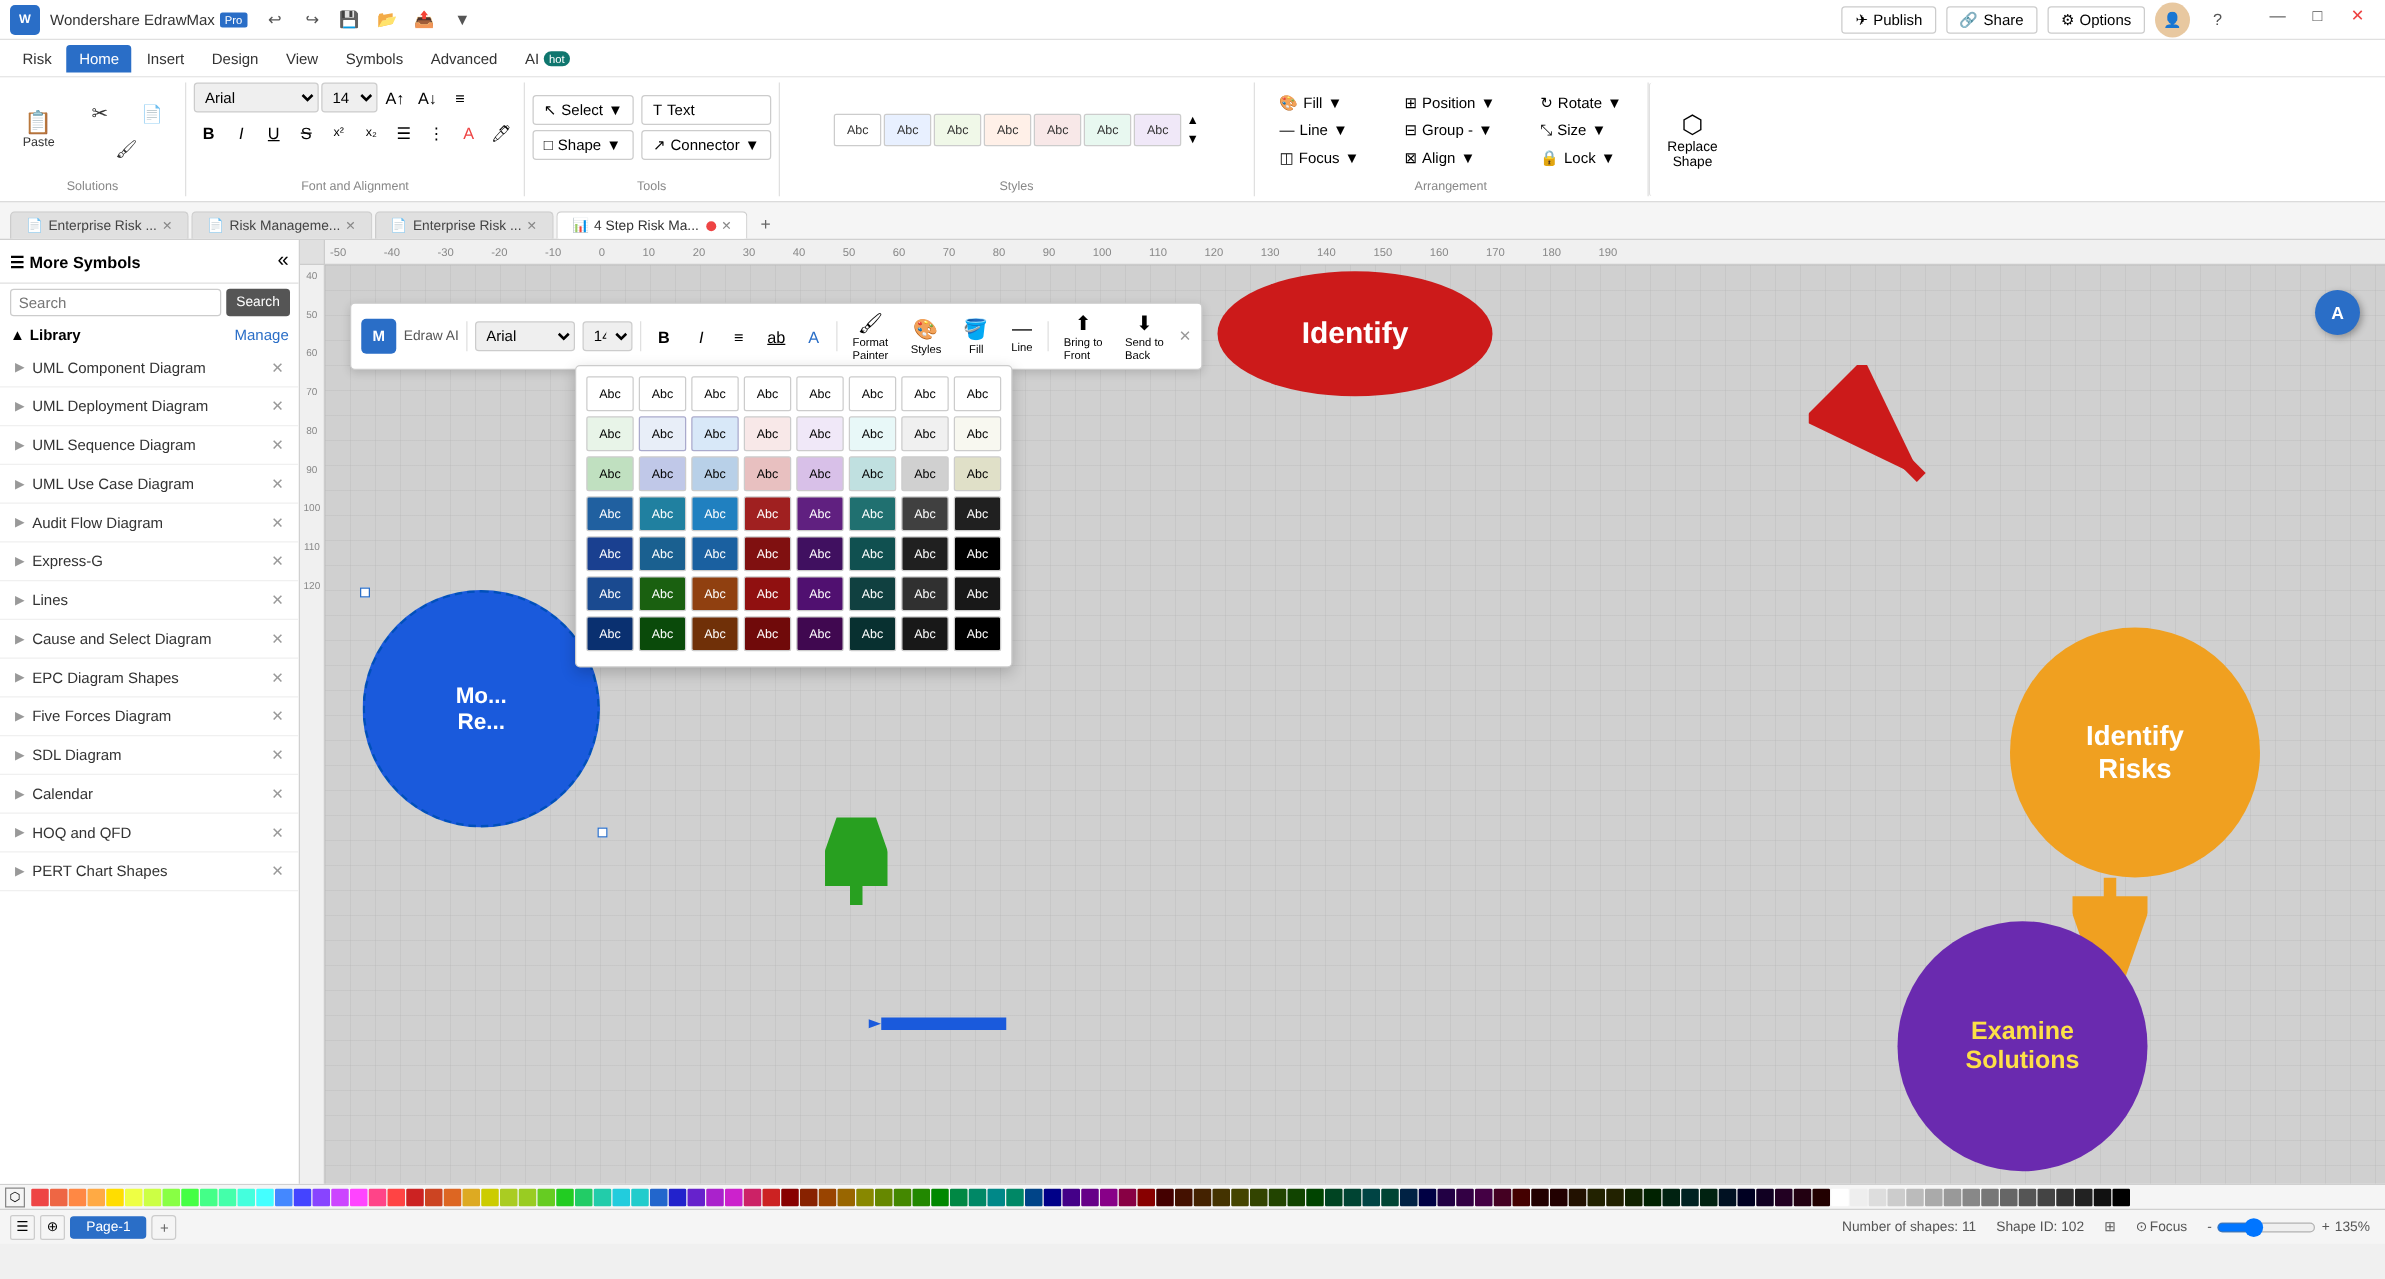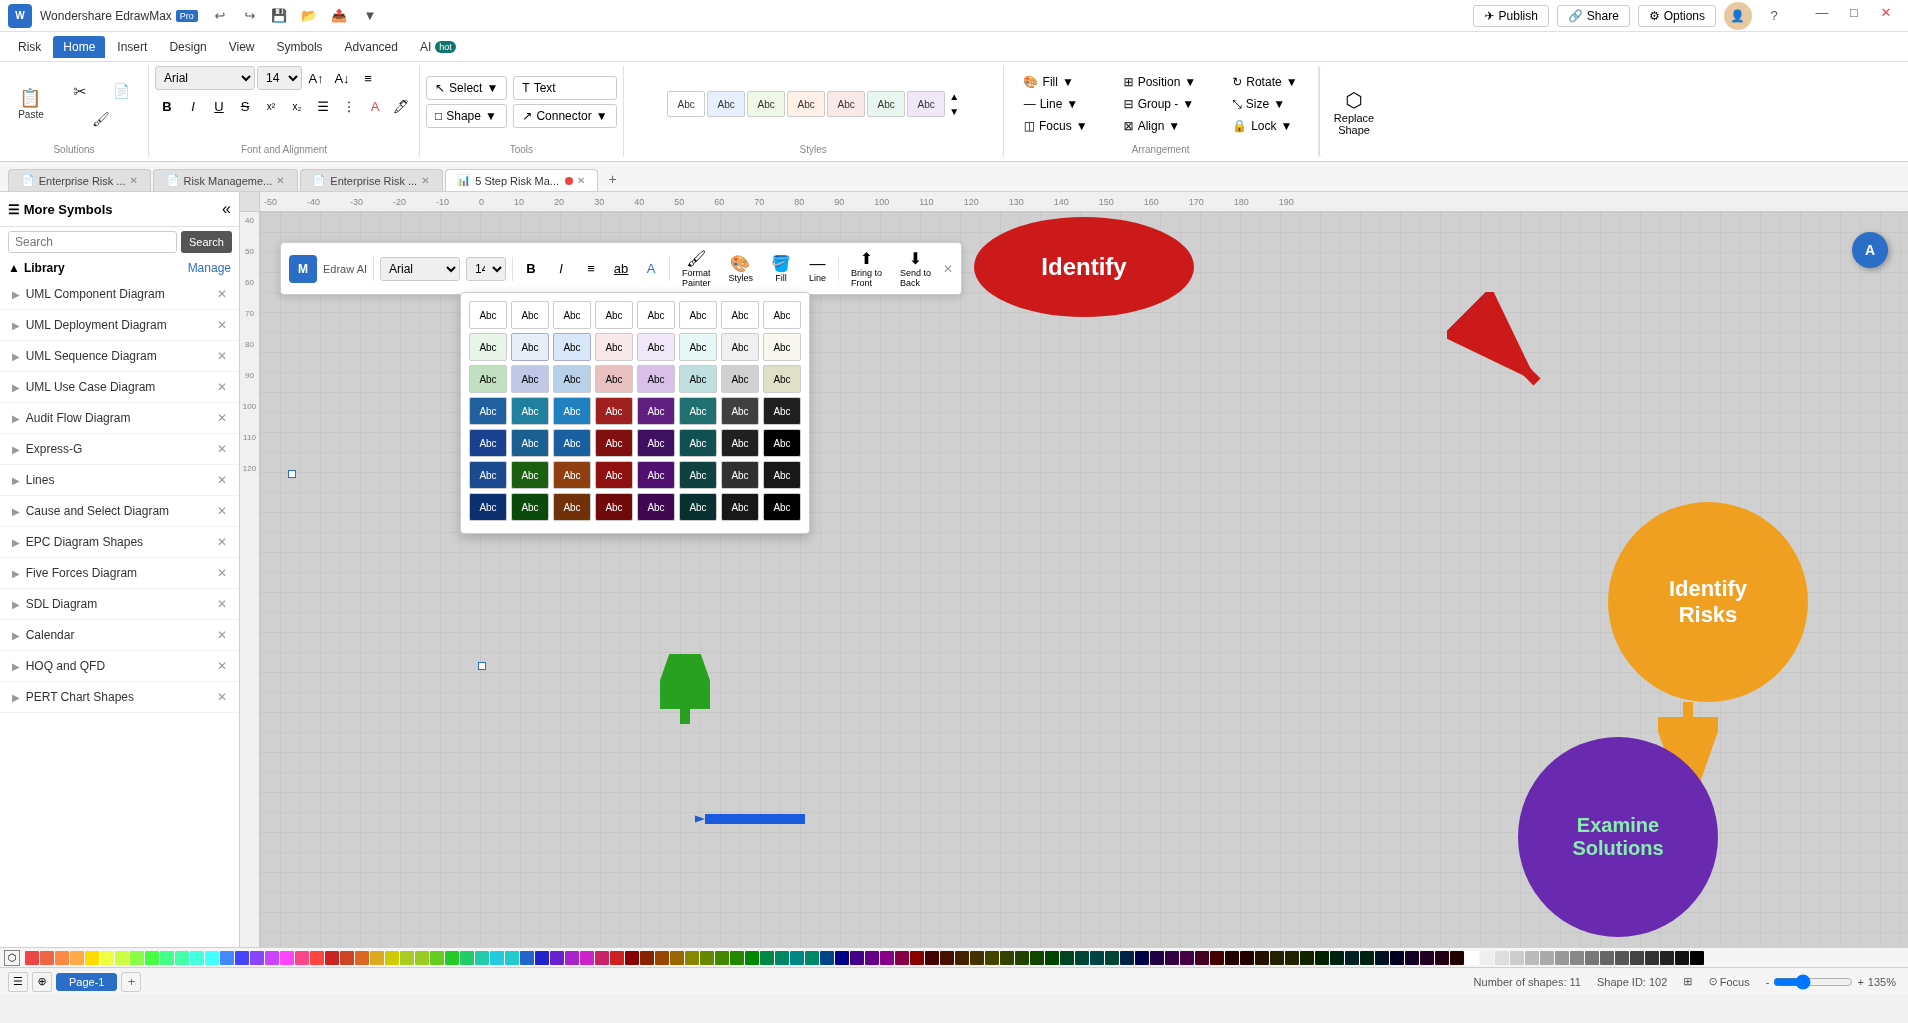--- a/index.html
+++ b/index.html
@@ -519,21 +519,21 @@
     <span>Risk Manageme...</span>
     <span class="tab-close">✕</span>
   </div>
   <div class="tab">
     <span>📄</span>
     <span>Enterprise Risk ...</span>
     <span class="tab-close">✕</span>
   </div>
   <div class="tab active">
     <span>📊</span>
-    <span>5 Step Risk Ma...</span>
+    <span>4 Step Risk Ma...</span>
     <span style="width:8px;height:8px;background:#e44;border-radius:50%;display:inline-block;margin-left:2px;"></span>
     <span class="tab-close">✕</span>
   </div>
   <div class="tab-add">+</div>
 </div>
 
 <div class="main-layout" style="height:calc(1023px - 32px - 30px - 100px - 30px - 28px - 28px - 20px);">
 
   <div class="sidebar">
     <div class="sidebar-header">
@@ -713,20 +713,23 @@
 
         <svg style="position:absolute;top:80px;left:72%;width:120px;height:120px;">
           <defs>
               <marker id="arrowhead-red" markerWidth="10" markerHeight="7" refX="10" refY="3.5" orient="auto">
                 <polygon points="0 0, 10 3.5, 0 7" fill="#cc1a1a"></polygon>
               </marker>
             </defs>
           <line x1="20" y1="20" x2="90" y2="90" stroke="#cc1a1a" stroke-width="10" marker-end="url(#arrowhead-red)"></line>
         </svg>
 
+        <div style="position:absolute;top:260px;left:30px;background:#1a5adc;border-radius:50%;width:190px;height:190px;display:flex;align-items:center;justify-content:center;color:white;font-size:18px;font-weight:700;text-align:center;border:2px dashed #0050bb;">
+          <div>Mo...<br>Re...</div>
+        </div>
 
         <div style="position:absolute;top:258px;left:28px;width:8px;height:8px;background:white;border:1px solid #2a6ec7;"></div>
         <div style="position:absolute;top:450px;left:218px;width:8px;height:8px;background:white;border:1px solid #2a6ec7;"></div>
 
         <div style="position:absolute;top:290px;right:100px;background:#f0a020;border-radius:50%;width:200px;height:200px;display:flex;align-items:center;justify-content:center;color:white;font-size:22px;font-weight:700;text-align:center;">
           Identify<br>Risks
         </div>
 
         <div style="position:absolute;top:490px;right:190px;">
           <svg width="60" height="80">
@@ -755,21 +758,21 @@
           <svg width="120" height="50">
             <defs>
                 <marker id="ah-b" markerWidth="10" markerHeight="7" refX="0" refY="3.5" orient="auto">
                   <polygon points="10 0, 0 3.5, 10 7" fill="#1a5adc"></polygon>
                 </marker>
               </defs>
             <line x1="110" y1="25" x2="10" y2="25" stroke="#1a5adc" stroke-width="10" marker-end="url(#ah-b)"></line>
           </svg>
         </div>
 
-        <div style="position:absolute;bottom:10px;right:190px;background:#6a2aaf;border-radius:50%;width:200px;height:200px;display:flex;align-items:center;justify-content:center;color:#86efac;font-size:20px;font-weight:700;text-align:center;">
+        <div style="position:absolute;bottom:10px;right:190px;background:#6a2aaf;border-radius:50%;width:200px;height:200px;display:flex;align-items:center;justify-content:center;color:#fde047;font-size:20px;font-weight:700;text-align:center;">
           Examine<br>Solutions
         </div>
 
         <div class="floating-toolbar">
           <div class="ft-logo">M</div>
           <span style="font-size:11px;color:#555;">Edraw AI</span>
           <div class="ft-sep"></div>
           <select style="border:1px solid #ccc;border-radius:3px;padding:2px 4px;font-size:12px;width:80px;height:24px;">
             <option>Arial</option>
           </select>

